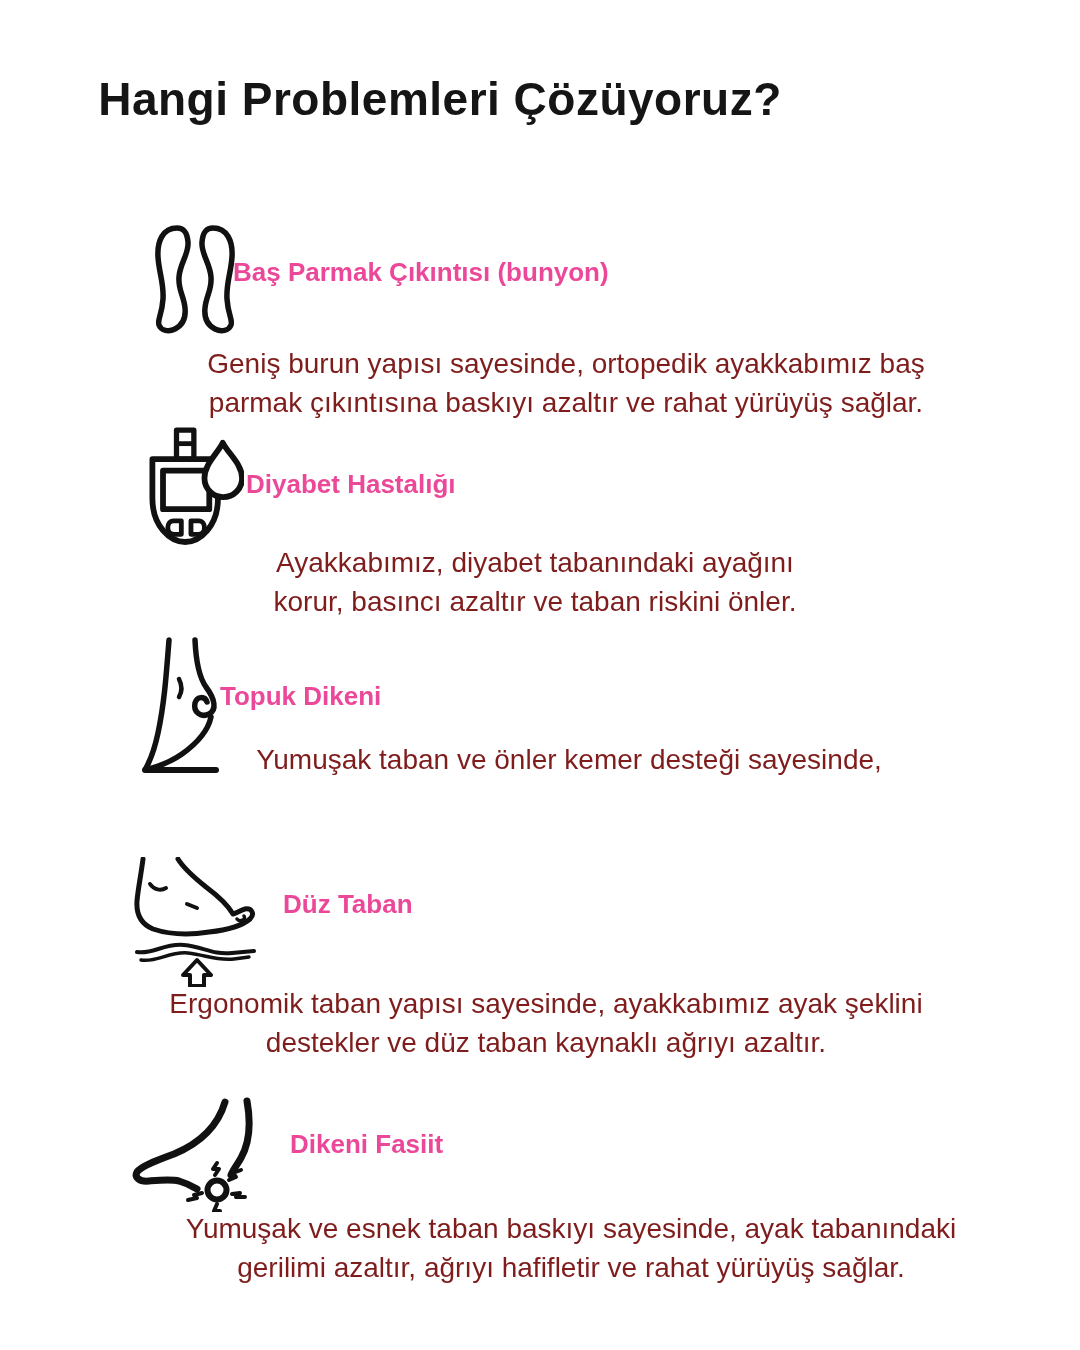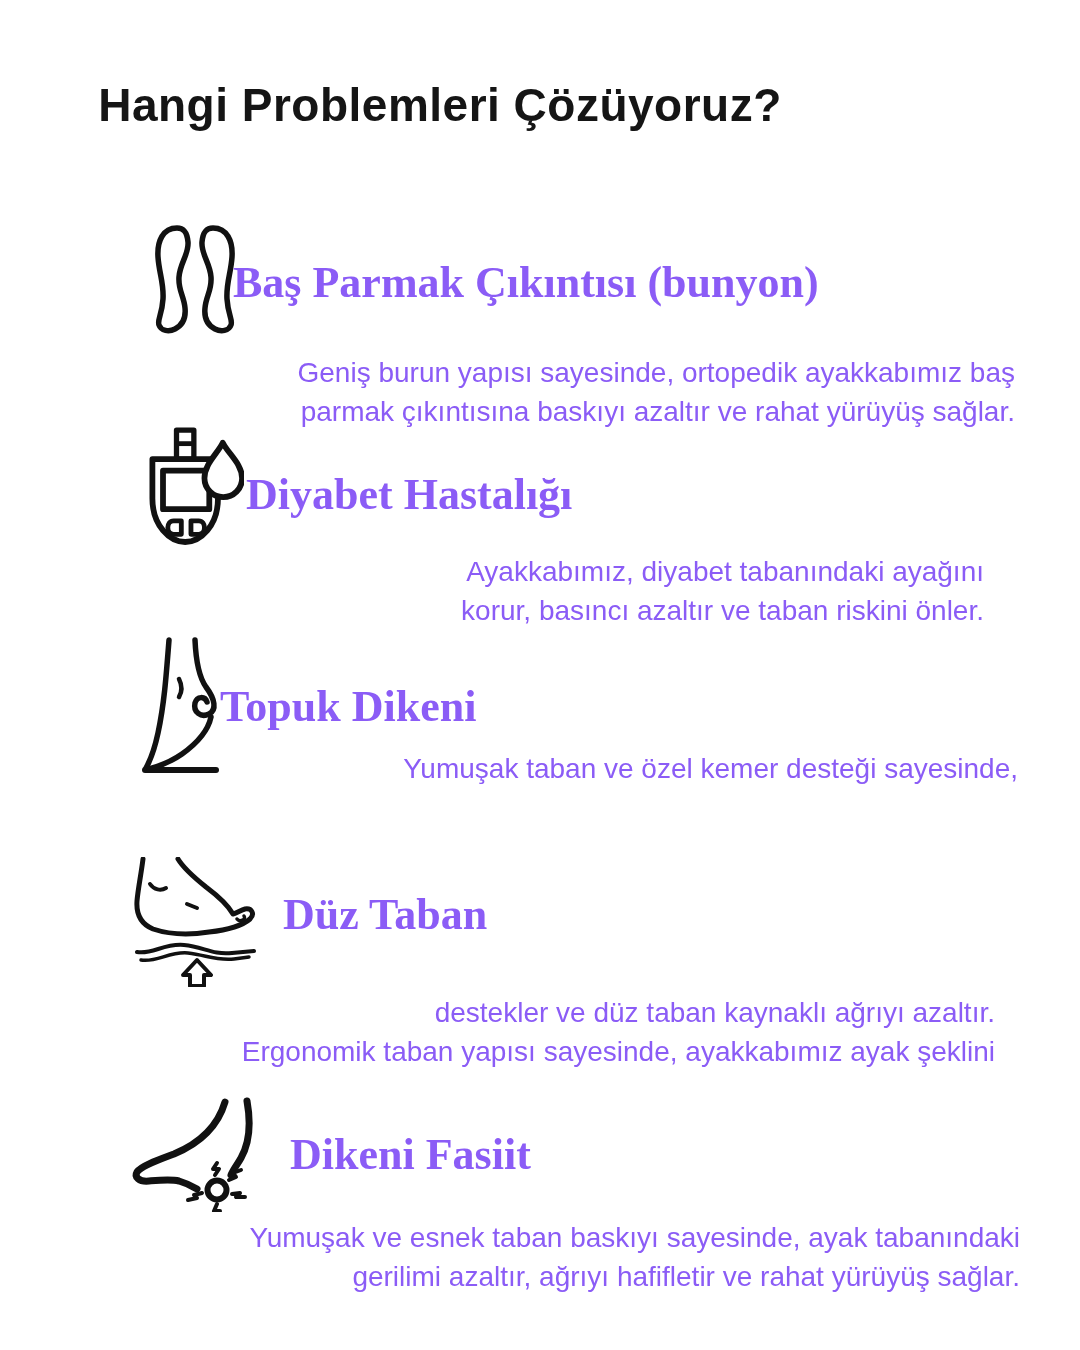--- a/index.html
+++ b/index.html
@@ -5,33 +5,33 @@
   html,body{margin:0;padding:0;background:#e8e8e8;}
   .page{
     position:relative;
     width:1080px;height:1350px;
     margin:0 auto;
     background:#ffffff;
     font-family:"Liberation Sans", sans-serif;
     overflow:hidden;
   }
   .page-title{
-    position:absolute;left:0;top:78px;width:880px;
+    position:absolute;left:0;top:72px;width:880px;
     margin:0;text-align:center;
     font-size:46px;font-weight:700;color:#151515;letter-spacing:.5px;
   }
   .icon{position:absolute;}
   .icon svg{display:block;width:100%;height:100%;}
   .sec-heading{
     position:absolute;margin:0;
-    font-size:44px;font-weight:700;color:#8b5cf6;white-space:nowrap;font-family:Liberation Serif, serif;
+    font-size:26px;font-weight:700;color:#ec4899;white-space:nowrap;
   }
   .desc{
-    position:absolute;margin:13px;width:880px;
-    font-size:28px;line-height:38.5px;color:#8b5cf6;text-align:right;
+    position:absolute;margin:4px;width:880px;
+    font-size:28px;line-height:38.5px;color:#7f1d1d;text-align:center;
   }
   .ln{display:block;white-space:nowrap;}
 
   .s1 .icon{left:145px;top:223px;width:100px;height:112px;}
   .s1 .sec-heading{left:233px;top:257px;}
   .s1 .desc{left:122px;top:341px;}
 
   .s2 .icon{left:136px;top:424px;width:108px;height:128px;}
   .s2 .sec-heading{left:246px;top:469px;}
   .s2 .desc{left:91px;top:540px;}
@@ -93,40 +93,40 @@
       <svg viewBox="0 0 100 140" fill="none" stroke="#111" stroke-width="5.5" stroke-linecap="round" stroke-linejoin="round">
         <path d="M7 133 H 78" stroke-width="6"></path>
         <path d="M31 3 C 28 42, 26 68, 20 96 C 17 110, 13 122, 8 131"></path>
         <path d="M57 3 C 58 26, 61 40, 68 50 C 77 62, 79 73, 71 77 C 63 81, 55 75, 57 66 C 59 59, 67 59, 69 65"></path>
         <path d="M73 80 C 70 94, 58 107, 44 117 C 34 124, 22 129, 11 132"></path>
         <path d="M41 42 C 44 48, 44 55, 41 60" stroke-width="4.5"></path>
       </svg>
     </span>
     <h2 class="sec-heading">Topuk Dikeni</h2>
     <p class="desc">
-      <span class="ln">Yumuşak taban ve özel kemer desteği sayesinde,</span>
+      <span class="ln">Yumuşak taban ve önler kemer desteği sayesinde,</span>
     </p>
   </section>
 
   <section class="s4">
     <span class="icon" aria-hidden="true">
       <svg viewBox="0 0 134 130" fill="none" stroke="#111" stroke-width="5" stroke-linecap="round" stroke-linejoin="round">
         <path d="M13 2 C 11 18, 8 32, 7 44 C 6 58, 11 67, 23 72 C 41 78, 61 78, 79 75 C 97 73, 113 68, 120 62 C 125 57, 122 51, 115 52 C 111 53, 107 56, 103 57 C 99 50, 88 39, 76 30 C 66 22, 54 12, 48 2"></path>
         <path d="M20 27 C 24 33, 31 34, 36 31" stroke-width="4"></path>
         <path d="M57 47 L 67 51" stroke-width="4"></path>
         <path d="M107 62 a4 3 0 1 0 7 -3" stroke-width="3.5"></path>
         <path d="M7 95 C 22 98, 34 86, 54 88 C 74 90, 82 98, 102 96 L 124 94" stroke-width="4"></path>
         <path d="M11 103 C 26 106, 40 94, 58 96 C 76 98, 86 104, 104 102 L 119 100" stroke-width="3.5"></path>
         <path d="M67 103 L 81 118 L 74 118 L 74 129 L 60 129 L 60 118 L 53 118 Z" stroke-width="4"></path>
       </svg>
     </span>
     <h2 class="sec-heading">Düz Taban</h2>
     <p class="desc">
+      <span class="ln">Ergonomik taban yapısı sayesinde, ayakkabımız ayak şeklini</span>
       <span class="ln">destekler ve düz taban kaynaklı ağrıyı azaltır.</span>
-      <span class="ln">Ergonomik taban yapısı sayesinde, ayakkabımız ayak şeklini</span>
     </p>
   </section>
 
   <section class="s5">
     <span class="icon" aria-hidden="true">
       <svg viewBox="0 0 142 115" fill="none" stroke="#111" stroke-width="7" stroke-linecap="round" stroke-linejoin="round">
         <path d="M97 5 C 89 32, 70 47, 46 57 C 30 63, 13 69, 9 75 C 6 80, 11 85, 21 84 C 33 83, 43 82, 51 84 C 58 86, 64 89, 69 92"></path>
         <path d="M119 4 C 123 26, 122 45, 113 61 C 109 68, 105 73, 103 78"></path>
         <circle cx="89" cy="93" r="9.5" stroke-width="6"></circle>
         <path d="M87 78 l4 -6 h-6 l4 -6" stroke-width="4"></path>

